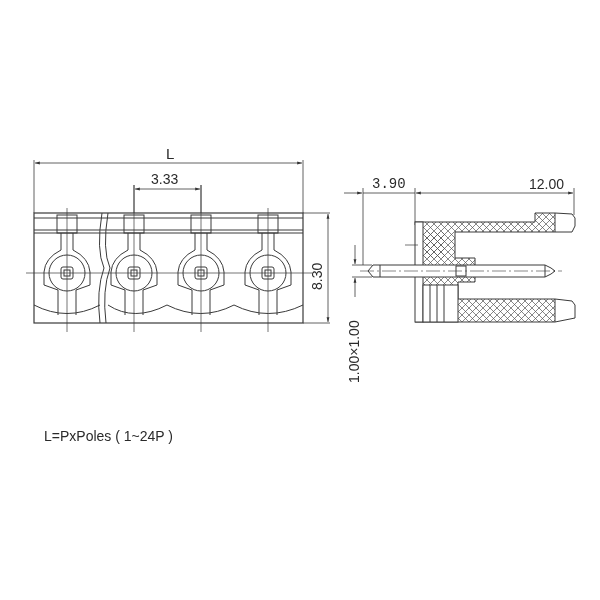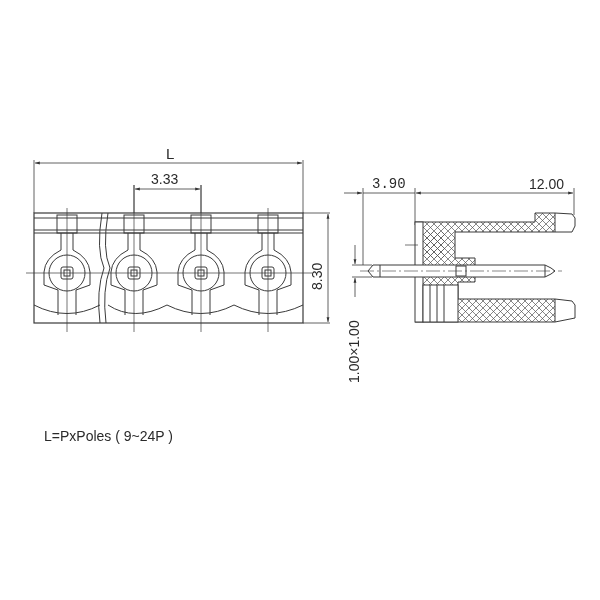--- a/index.html
+++ b/index.html
@@ -119,13 +119,13 @@
     <line x1="405" y1="245" x2="418" y2="245" stroke-width="0.7"></line>
   </g>
 </svg>
 
 <div class="lbl" style="left:166px;top:146px;font-size:15px;">L</div>
 <div class="lbl" style="left:151px;top:172px;">3.33</div>
 <div class="lbl vert" style="left:310px;top:290px;">8.30</div>
 <div class="lbl" style="left:372px;top:177px;font-family:Liberation Mono, monospace;">3.90</div>
 <div class="lbl" style="left:493px;top:177px;margin-left:36px;">12.00</div>
 <div class="lbl vert" style="left:347px;top:383px;">1.00×1.00</div>
-<div class="lbl" style="left:44px;top:429px;">L=PxPoles ( 9~24P )</div>
+<div class="lbl" style="left:44px;top:429px;">L=PxPoles ( 1~24P )</div>
 
 </body></html>

